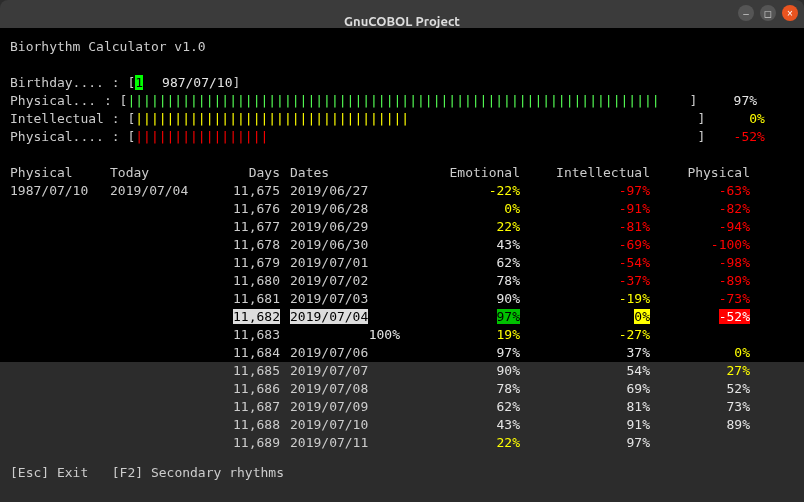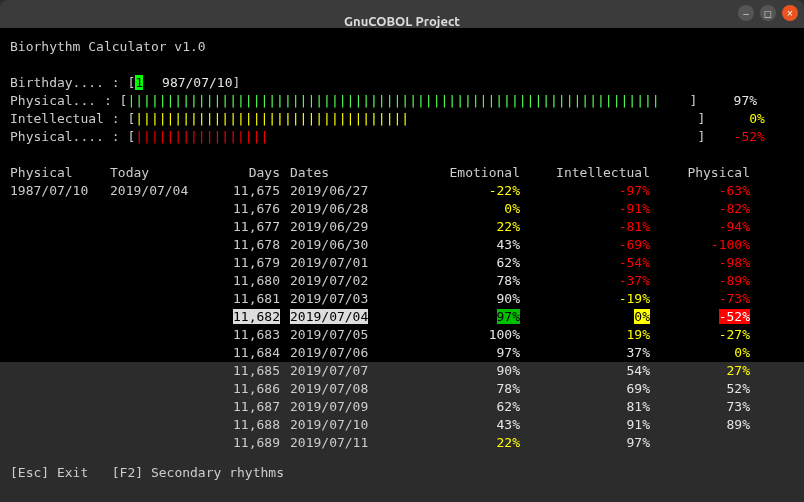--- a/index.html
+++ b/index.html
@@ -178,21 +178,20 @@
         <span class="rgt"><span class="hl"> 11,682</span></span>
         <span><span class="hl">2019/07/04 </span></span>
         <span class="rgt"><span class="hlgreen"> 97%</span></span>
         <span class="rgt"><span class="hlyellow"> 0%</span></span>
         <span class="rgt"><span class="hlred"> -52%</span></span>
       </div>
       <div class="cols">
         <span></span>
         <span></span>
         <span class="rgt">11,683</span>
-        <span>2019/07/05</span>
         <span class="rgt green">100%</span>
         <span class="rgt yellow">19%</span>
         <span class="rgt yellow">-27%</span>
       </div>
       <div class="cols">
         <span></span>
         <span></span>
         <span class="rgt">11,684</span>
         <span>2019/07/06</span>
         <span class="rgt green">97%</span>

